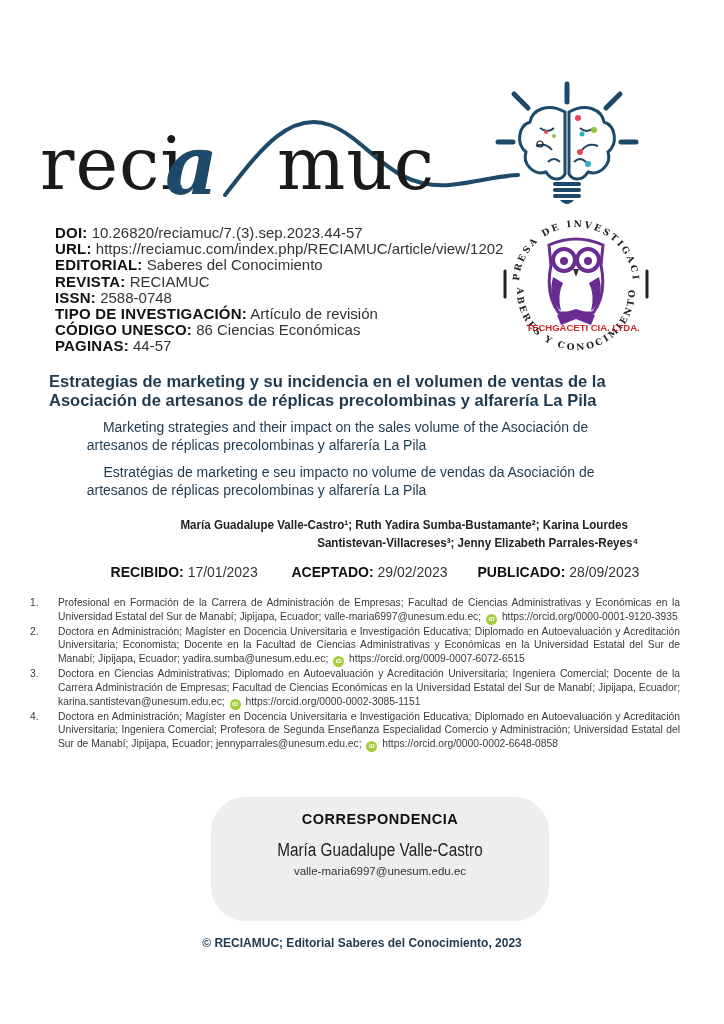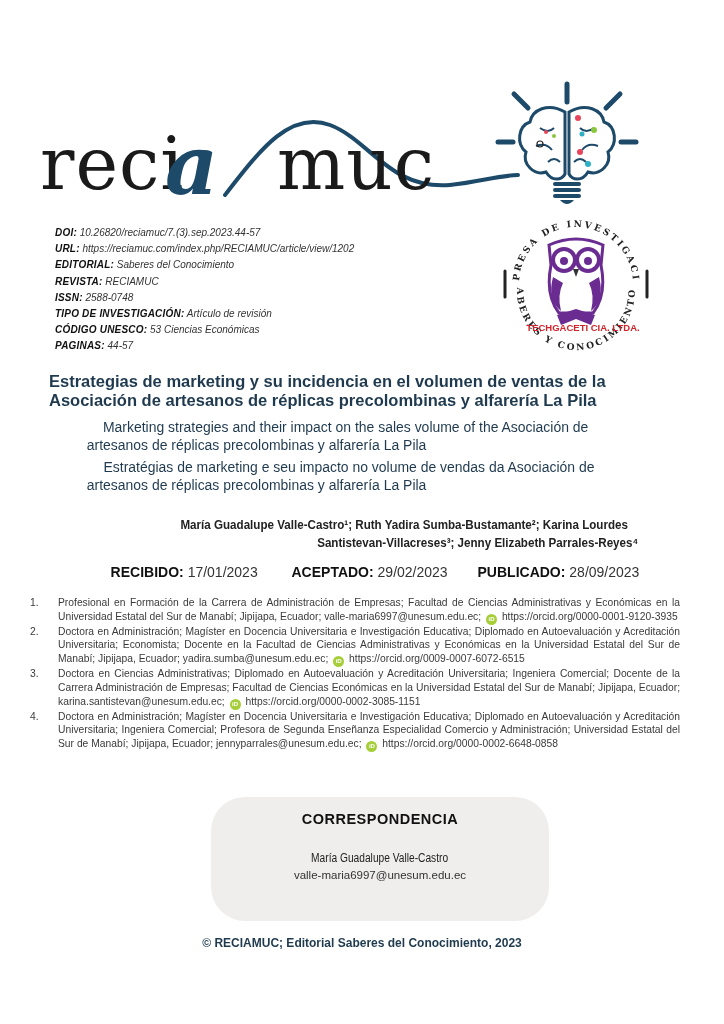--- a/index.html
+++ b/index.html
@@ -5,46 +5,46 @@
   html, body { margin: 0; padding: 0; background: #ffffff; }
   body { width: 724px; height: 1024px; position: relative; overflow: hidden; font-family: "Liberation Sans", sans-serif; color: #231f20; }
 
   .logo-wrap { position: absolute; left: 0; top: 80px; width: 724px; height: 130px; }
   .logo-text { position: absolute; left: 40px; top: 48px; font-family: "DejaVu Serif", "Liberation Serif", serif; font-size: 72px; color: #1a1a1a; letter-spacing: 1px; line-height: 1; }
   .logo-text .reci { position: absolute; left: 0; top: 0; }
   .logo-text .muc { position: absolute; left: 237px; top: 0; }
   .logo-a { position: absolute; left: 165px; top: 44px; font-family: "DejaVu Serif", serif; font-style: italic; font-weight: bold; font-size: 82px; color: #1e4a6a; line-height: 1; }
   .logo-svg { position: absolute; left: 0; top: 0; }
 
-  .meta { position: absolute; left: 55px; top: 225px; font-size: 10px; line-height: 16.2px; color: #333; font-style: italic; }
+  .meta { position: absolute; left: 55px; top: 225px; font-size: 15px; line-height: 16.2px; color: #333; }
   .meta .row { white-space: nowrap; }
   .meta .k { font-weight: 900; color: #111; letter-spacing: 0.2px; }
 
   .seal { position: absolute; left: 497px; top: 205px; width: 158px; height: 158px; }
 
   .titles { position: absolute; right: 55px; top: 372px; width: 620px; color: #1f3a4f; }
   .title-es { font-weight: bold; font-size: 16.5px; line-height: 19px; }
   .title-en { font-family: "Liberation Sans Narrow", "Liberation Sans", sans-serif; font-size: 15.5px; line-height: 18px; margin-top: 8px; transform-origin: right; }
-  .title-pt { font-size: 15.5px; line-height: 18px; margin-top: 4px; }
+  .title-pt { font-size: 15.5px; line-height: 18px; margin-top: 9px; }
   .narrow { display: inline-block; transform: scaleX(0.9); transform-origin: right center; }
 
   .authors { position: absolute; left: 60px; top: 516px; width: 604px; text-align: right; font-weight: bold; font-size: 13.5px; line-height: 18px; color: #222; }
   .authors .nm { display: inline-block; transform: scaleX(0.86); }
 
   .dates { position: absolute; left: 0; width: 724px; top: 564px; text-align: center; font-size: 14px; color: #333; }
   .dates .k { font-weight: 900; color: #111; padding-left: 26px; }
 
   .aff { position: absolute; left: 30px; top: 596px; width: 650px; font-size: 10.3px; line-height: 13.7px; color: #3a3a3a; margin: 0; padding: 0; list-style: none; }
   .aff li { position: relative; padding-left: 28px; text-align: justify; }
   .aff li .num { position: absolute; left: 0; top: 0; }
   .orcid { display: inline-block; width: 11px; height: 11px; border-radius: 50%; background: #a6ce39; color: #fff; font-size: 6px; font-weight: bold; text-align: center; line-height: 11px; vertical-align: -1px; margin: 0 2px; }
 
   .corr { position: absolute; left: 211px; top: 797px; width: 338px; height: 124px; background: #efeeed; border-radius: 34px; text-align: center; }
   .corr .h { margin-top: 14px; font-weight: 900; font-size: 14.5px; color: #111; letter-spacing: 0.5px; }
-  .corr .n { margin-top: 24px; font-size: 12px; color: #222; }
+  .corr .n { margin-top: 13px; font-size: 18px; color: #222; }
   .corr .n span { display: inline-block; transform: scaleX(0.85); }
   .corr .e { margin-top: 4px; font-size: 11.5px; color: #333; }
   .corr .c { margin-top: 10px; font-weight: 900; font-size: 13.5px; color: #111; letter-spacing: 0.3px; }
 
   .foot { position: absolute; left: 0; width: 724px; top: 936px; text-align: center; font-weight: bold; font-size: 12px; color: #1f3a4f; }
 </style>
 </head>
 <body>
 
 <div class="logo-wrap">
@@ -89,21 +89,21 @@
   <div class="logo-a">a</div>
 </div>
 
 <div class="meta">
   <div class="row"><span class="k">DOI:</span> <span>10.26820/reciamuc/7.(3).sep.2023.44-57</span></div>
   <div class="row"><span class="k">URL:</span> <span>https://reciamuc.com/index.php/RECIAMUC/article/view/1202</span></div>
   <div class="row"><span class="k">EDITORIAL:</span> <span>Saberes del Conocimiento</span></div>
   <div class="row"><span class="k">REVISTA:</span> <span>RECIAMUC</span></div>
   <div class="row"><span class="k">ISSN:</span> <span>2588-0748</span></div>
   <div class="row"><span class="k">TIPO DE INVESTIGACIÓN:</span> <span>Artículo de revisión</span></div>
-  <div class="row"><span class="k">CÓDIGO UNESCO:</span> <span>53 Ciencias Económicas</span></div>
+  <div class="row"><span class="k">CÓDIGO UNESCO:</span> <span>86 Ciencias Económicas</span></div>
   <div class="row"><span class="k">PAGINAS:</span> <span>44-57</span></div>
 </div>
 
 <svg class="seal" viewBox="0 0 158 158">
   <defs>
     <path id="arcTop" d="M 22 79 A 57 57 0 0 1 136 79"></path>
     <path id="arcBot" d="M 20 86 A 59 59 0 0 0 138 86"></path>
   </defs>
   <line x1="8" y1="66" x2="8" y2="92" stroke="#222" stroke-width="3" stroke-linecap="round"></line>
   <line x1="150" y1="66" x2="150" y2="92" stroke="#222" stroke-width="3" stroke-linecap="round"></line>

